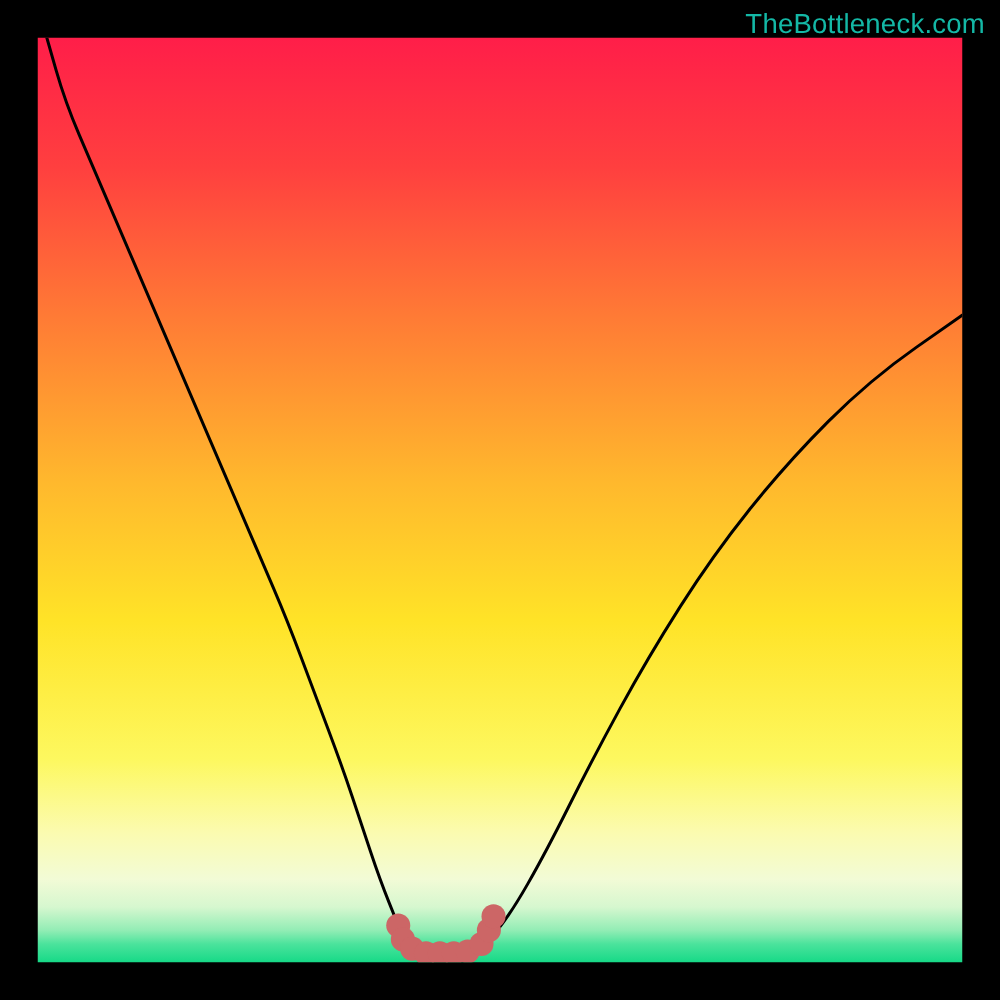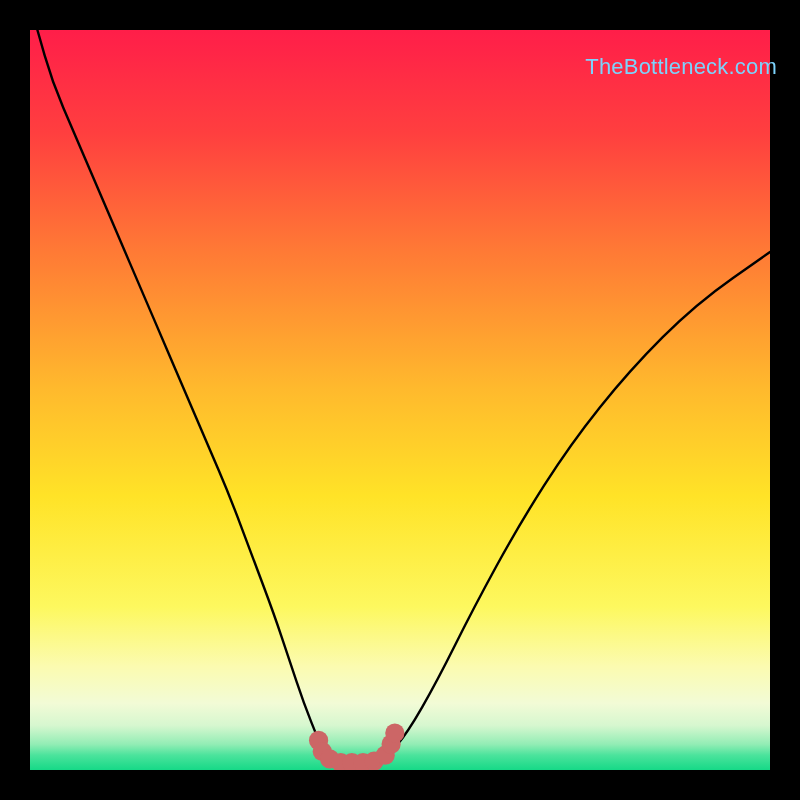--- a/index.html
+++ b/index.html
@@ -31,27 +31,26 @@
   }
   .curve-svg, .markers-svg {
     position: absolute;
     left: 0; top: 0;
     width: 740px;
     height: 740px;
   }
   .watermark {
     position: absolute;
     top: 6px;
-    right: 23px;
-    color: #7dd3fc;
+    right: 12px;
+    color: #14b8a6;
     font-size: 22px;
     font-weight: 500;
     letter-spacing: 0.2px;
     user-select: none;
-    margin-top: 48px;
   }
 </style>
 </head>
 <body>
 
 <div class="stage">
 
   <div class="plot">
     <div class="gradient" id="gradient" style="background: linear-gradient(rgb(255, 30, 73) 0%, rgb(255, 63, 63) 14%, rgb(255, 122, 53) 30%, rgb(255, 184, 45) 48%, rgb(255, 227, 39) 63%, rgb(253, 248, 95) 78%, rgb(251, 251, 176) 86%, rgb(242, 251, 214) 91%, rgb(214, 247, 207) 94%, rgb(147, 237, 181) 96.5%, rgb(75, 227, 156) 98%, rgb(22, 217, 135) 100%);"></div>
     <svg class="curve-svg" id="curve-svg" viewBox="0 0 740 740" preserveAspectRatio="none">

